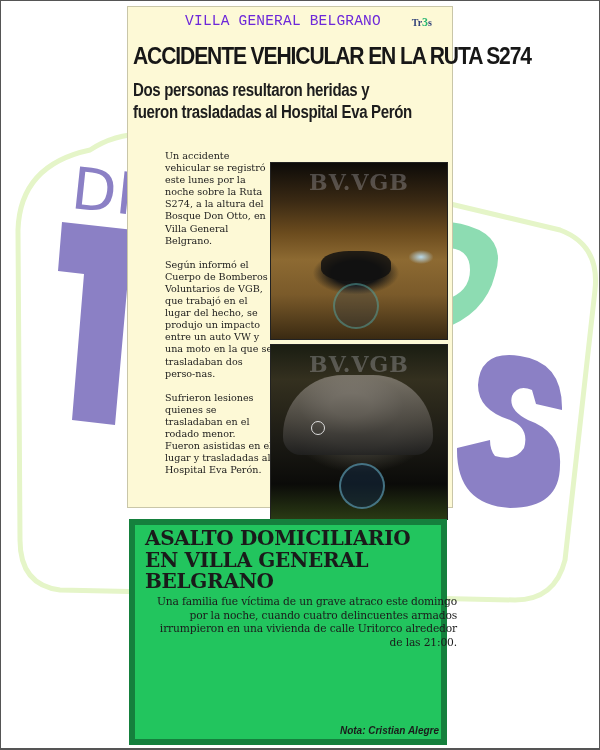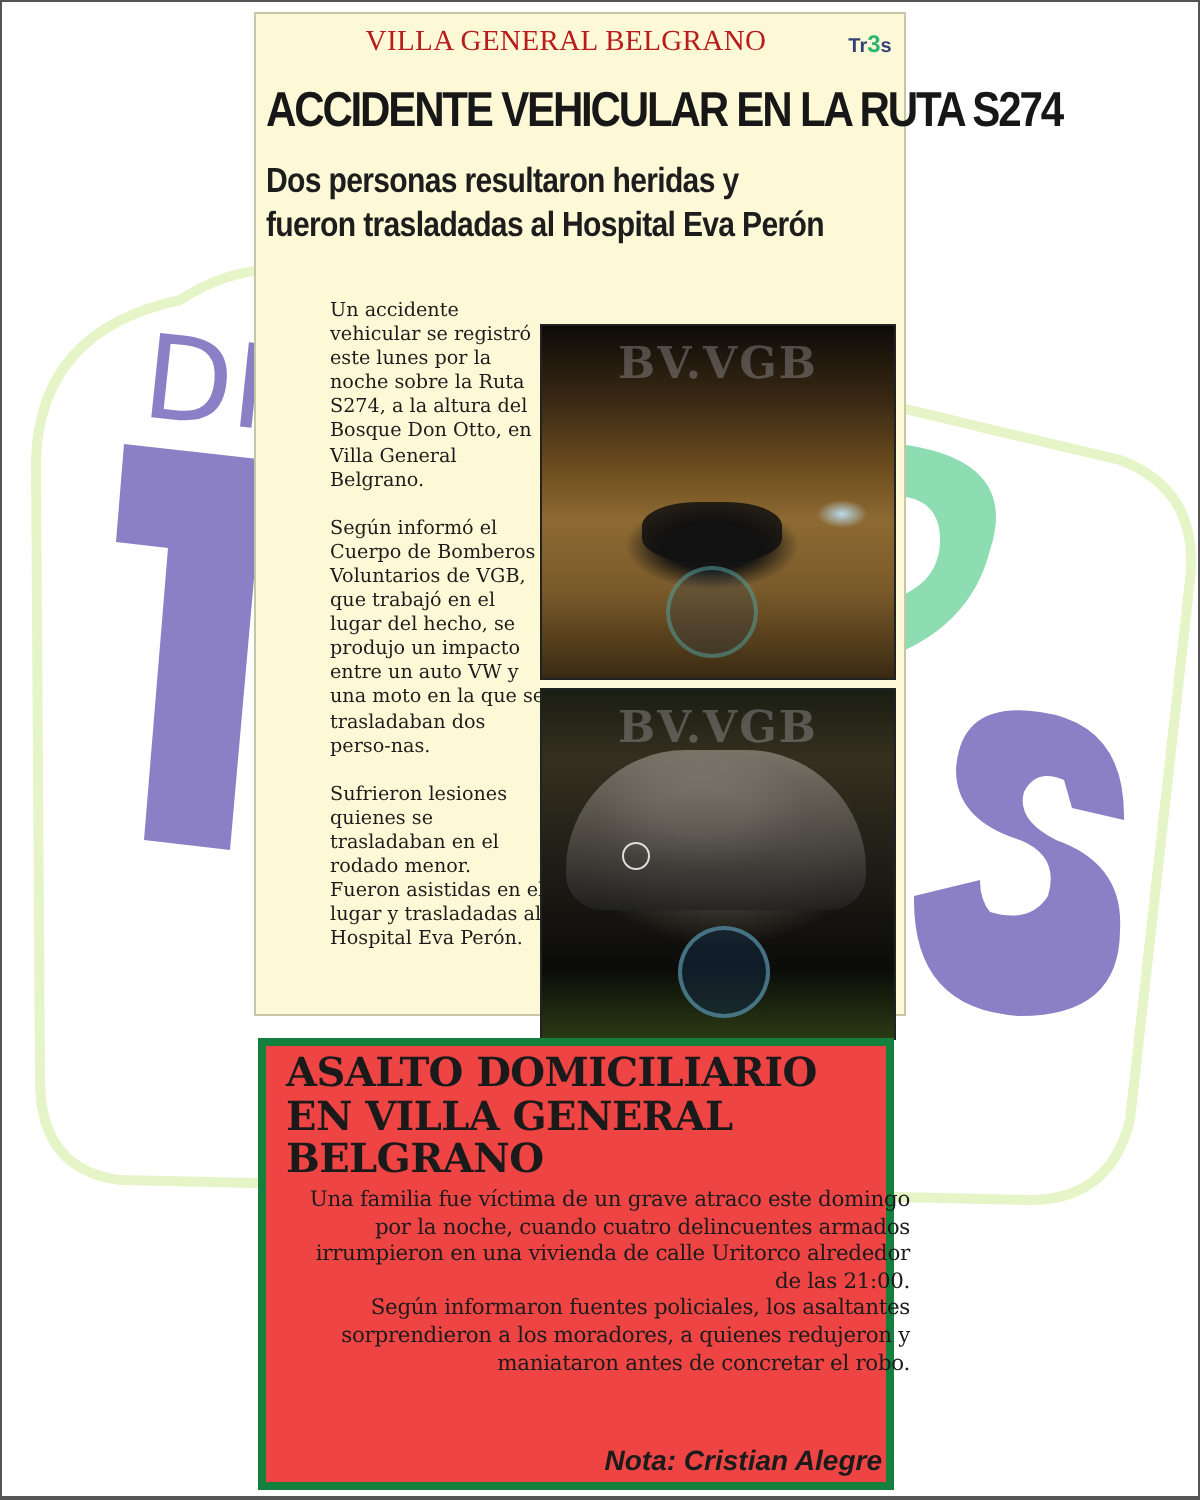--- a/index.html
+++ b/index.html
@@ -15,27 +15,27 @@
     
     .watermark { position: absolute; left: 0; top: 0; width: 600px; height: 750px; z-index: 1; }
 
     
     .article1 {
       position: absolute; left: 127px; top: 6px; width: 326px; height: 502px;
       background: #fdf9d6; border: 1px solid #c9c6a8; z-index: 5;
     }
     .kicker {
       position: absolute; left: 0; top: 6px; width: 310px; text-align: center;
-      font-family: Liberation Serif, serif; font-size: 14.5px; color: #b91c1c;
+      font-family: Liberation Mono, monospace; font-size: 14.5px; color: #6d28d9;
       letter-spacing: 0.2px;
     }
     .logo-badge {
-      position: absolute; right: 4px; top: 8px; width: 26px; height: 14px;
-      font-family: Liberation Sans, sans-serif; font-size: 10px; font-weight: bold;
-      color: #33437a; text-align: center; line-height: 14px;
+      position: absolute; right: 20px; top: 8px; width: 26px; height: 14px;
+      font-family: Liberation Serif, serif; font-size: 10px; font-weight: bold;
+      color: #33437a; text-align: right; line-height: 14px;
     }
     .logo-badge .three { color: #2bb673; font-size: 12px; }
     .headline {
       position: absolute; left: 5px; top: 34px; width: 318px;
       font-family: "Liberation Sans", sans-serif; font-weight: bold; font-size: 24.5px;
       color: #171717; letter-spacing: -1.3px; transform: scaleX(0.86); transform-origin: left;
       white-space: nowrap; line-height: 30px; width: 370px;
     }
     .subhead {
       position: absolute; left: 5px; top: 72px; width: 370px;
@@ -87,37 +87,37 @@
       border: 1.5px solid #ddd;
     }
     .moto-shape {
       position: absolute; left: 50px; top: 88px; width: 70px; height: 30px; border-radius: 40%;
       background: #111; opacity: 0.85;
     }
 
     
     .article2 {
       position: absolute; left: 129px; top: 519px; width: 318px; height: 226px;
-      background: #ef4444; border: 4px solid #15803d; z-index: 5;
+      background: #22c55e; border: 6px solid #15803d; z-index: 5;
     }
     .a2-title {
       position: absolute; left: 10px; top: 3px; width: 300px;
       font-family: "DejaVu Serif", serif; font-weight: bold; font-size: 20px; line-height: 21.5px;
       color: #1a1a1a; letter-spacing: -0.3px;
     }
     .a2-body {
       position: absolute; left: 10px; top: 70px; width: 312px;
       font-family: "DejaVu Serif", serif; font-size: 10.7px; line-height: 13.6px; color: #1b1b1b;
       letter-spacing: -0.15px;
     }
     .a2-body p { margin: 0; text-align: right; }
     .a2-author {
       position: absolute; right: 2px; bottom: 3px;
       font-family: "Liberation Sans", sans-serif; font-weight: bold; font-style: italic;
-      font-size: 14px; color: #1b1b1b;
+      font-size: 10px; color: #1b1b1b;
     }
   </style>
 </head>
 <body>
 
 <div class="watermark">
   <svg width="600" height="750" viewBox="0 0 600 750">
 
     <path d="M 90 150 Q 120 130 160 135 L 560 230 Q 600 245 595 290 L 565 560 Q 555 600 515 600 L 60 590 Q 20 585 20 540 L 18 230 Q 20 165 90 150 Z" fill="none" stroke="#e5f5c8" stroke-width="5"></path>
 
@@ -157,18 +157,17 @@
     <div class="car-logo"></div>
     <div class="photo-wm">BV.VGB</div>
     <div class="photo-seal"></div>
   </div>
 </div>
 
 <div class="article2">
   <div class="a2-title">ASALTO DOMICILIARIO EN VILLA GENERAL BELGRANO</div>
   <div class="a2-body">
     <p>Una familia  fue víctima de un grave atraco este domingo por la noche, cuando cuatro delincuentes armados irrumpieron en una vivienda de calle Uritorco alrededor de las 21:00.</p>
-    <p>Según informaron fuentes policiales, los asaltantes sorprendieron a los moradores, a quienes redujeron y maniataron antes de concretar el robo.</p>
   </div>
   <div class="a2-author">Nota: Cristian Alegre</div>
 </div>
 
 <div class="page-frame"></div>
 
 </body></html>

